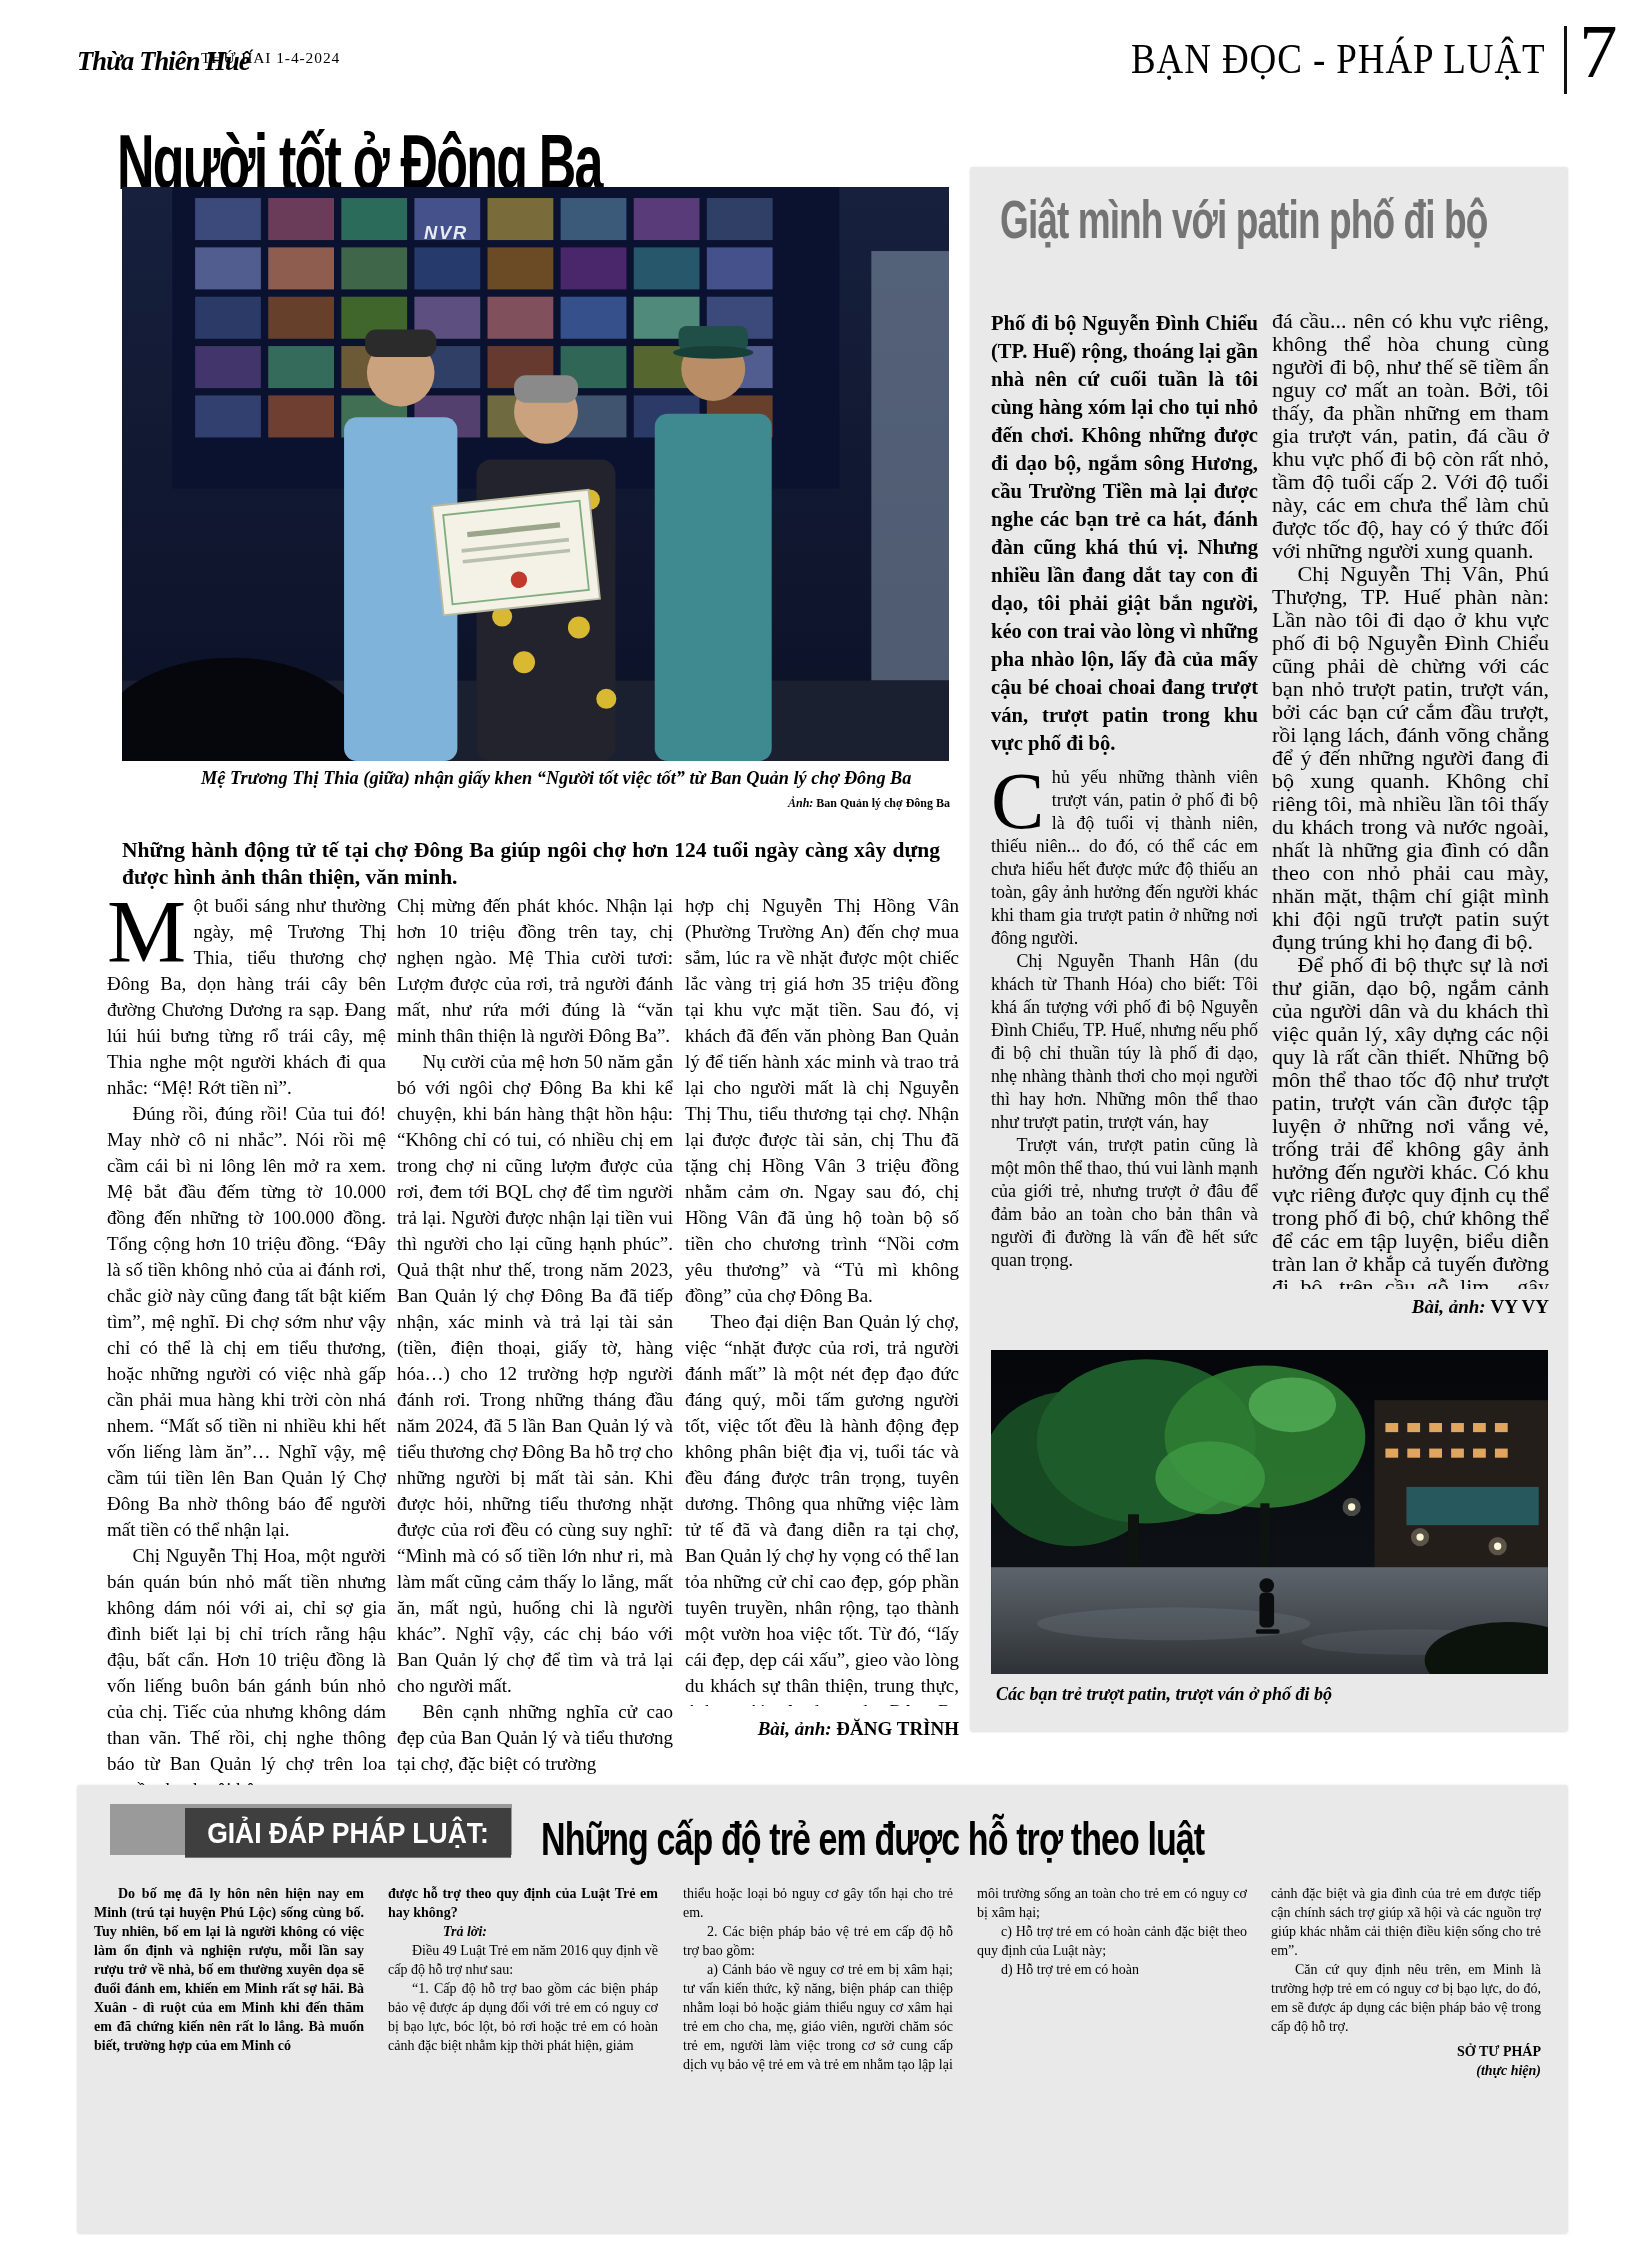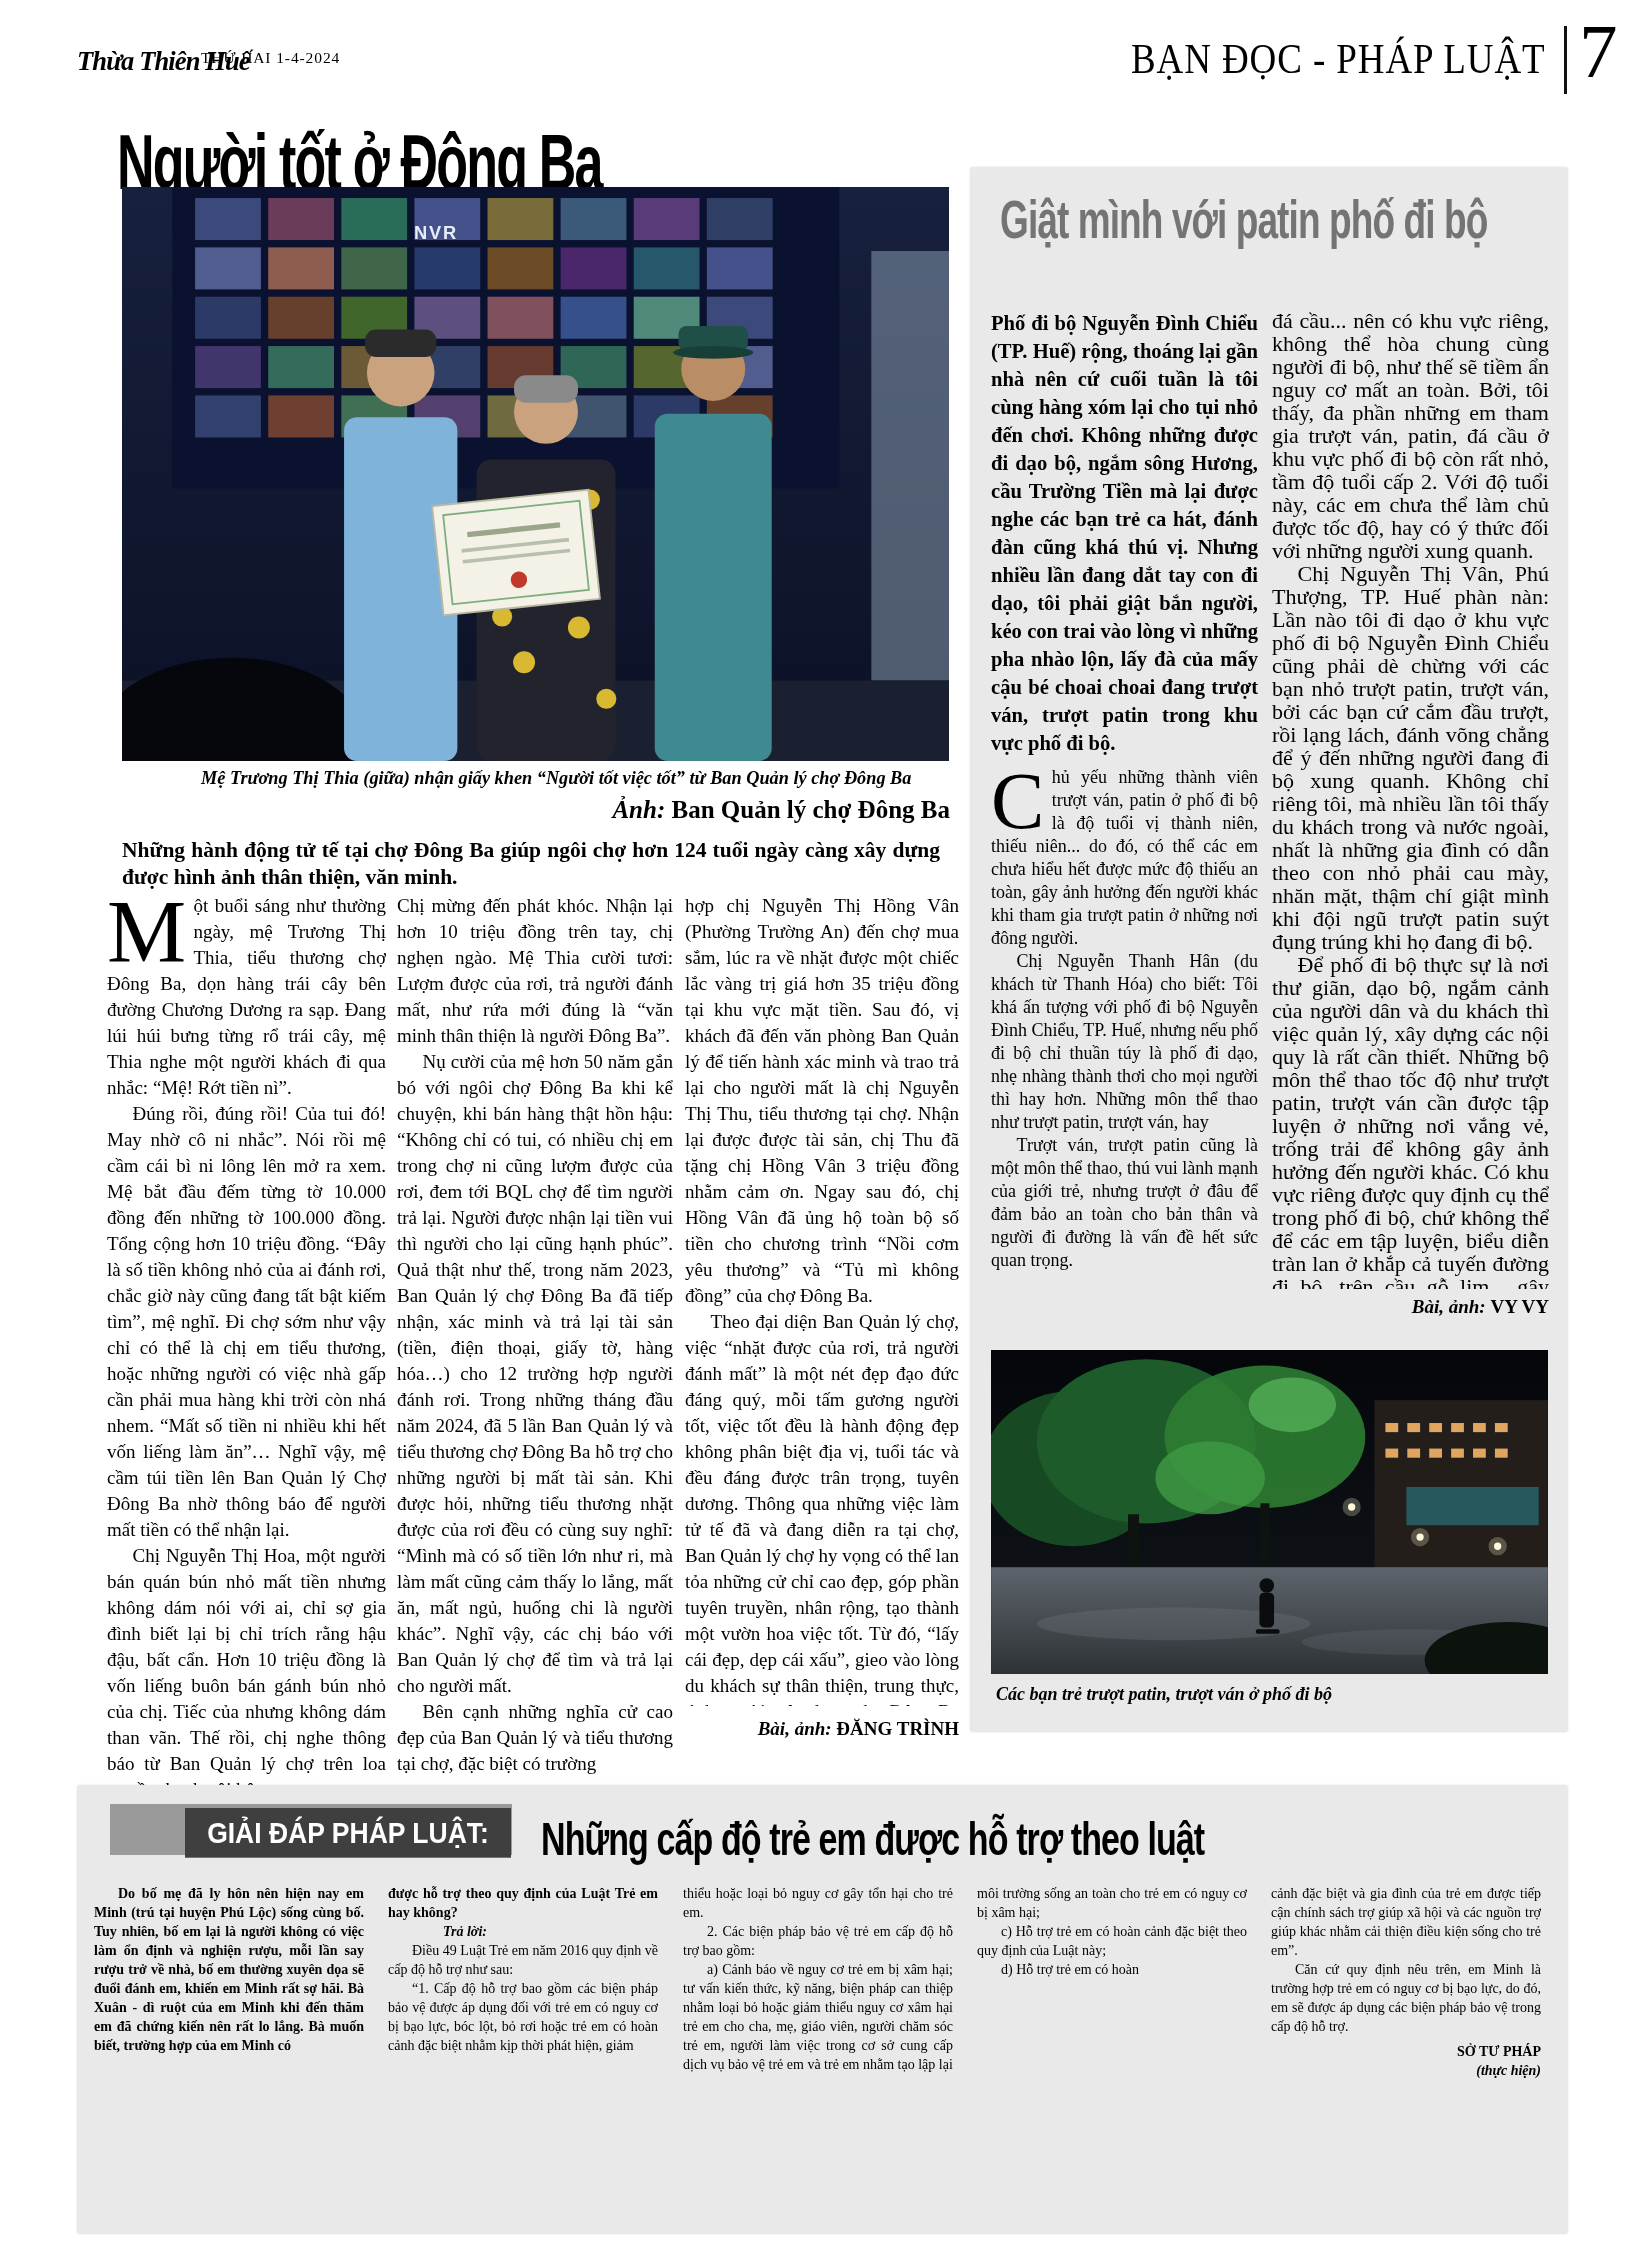--- a/index.html
+++ b/index.html
@@ -12,21 +12,21 @@
   .mast-date { left:201px; top:49px; font-size:15.5px; letter-spacing:0.9px; }
   .mast-section { left:1131px; top:35px; font-size:37px; letter-spacing:0.9px; transform:scaleY(1.12); transform-origin:top left; }
   .mast-bar { left:1564px; top:25.6px; width:2.7px; height:68px; background:#111; }
   .mast-page { left:1579px; top:12.8px; font-size:77px; line-height:77px; font-family:"Liberation Serif",serif; }
 
   
   .a1-headline { left:117px; top:117px; width:640px; font-family:"Liberation Sans",sans-serif; font-weight:bold; font-size:52px; letter-spacing:-1.8px; transform:scaleY(1.5); transform-origin:top left; white-space:nowrap; }
   .a1-photo { left:122px; top:187px; width:827px; height:574px; overflow:hidden; background:#101a33; }
   .nvr-label { left:409px; top:222px; color:#e8ecf5; font-family:"Liberation Sans",sans-serif; font-size:18.3px; font-weight:bold; letter-spacing:1.8px; }
   .a1-caption { left:201px; top:768px; width:749px; font-size:18.3px; font-weight:bold; font-style:italic; }
-  .a1-credit { left:201px; top:796px; width:749px; font-size:25px; text-align:right; }
+  .a1-credit { left:201px; top:796px; width:749px; font-size:12px; text-align:right; }
   .a1-credit .lbl { font-weight:bold; font-style:italic; }
   .a1-credit .val { font-weight:bold; }
   .a1-lead { left:122px; top:837px; width:818px; font-size:21.5px; line-height:27.4px; font-weight:bold; text-align:justify; }
 
   .bodycol { font-size:19px; line-height:26px; text-align:justify; overflow:hidden; }
   .bodycol p.ind { text-indent:25.6px; }
   .a1c1 { left:107px; top:893px; width:279px; height:900px; }
   .a1c2 { left:397px; top:893px; width:276px; height:900px; }
   .a1c3 { left:685px; top:893px; width:274px; height:813px; }
   .dropcap { float:left; font-size:89px; line-height:68px; padding:3.7px 7.3px 0 0; }
@@ -160,21 +160,21 @@
 
       <g transform="rotate(-6 430 398)">
         <rect x="345" y="340" width="172" height="120" fill="#f4f2e6" stroke="#b9b9a0" stroke-width="2"></rect>
         <rect x="356" y="351" width="150" height="98" fill="none" stroke="#7fae7f" stroke-width="2"></rect>
         <rect x="380" y="372" width="102" height="6" fill="#9aa58a"></rect>
         <rect x="372" y="390" width="118" height="4" fill="#b8bfae"></rect>
         <rect x="372" y="402" width="118" height="4" fill="#b8bfae"></rect>
         <circle cx="431" cy="430" r="9" fill="#c0392b"></circle>
       </g>
     </svg>
-    <span class="abs nvr-label" style="left:292px; top:35px;">NVR</span>
+    <span class="abs nvr-label" style="left:302px; top:35px;font-style:italic;">NVR</span>
   </div>
 
   <div class="abs a1-caption">Mệ Trương Thị Thia (giữa) nhận giấy khen “Người tốt việc tốt” từ Ban Quản lý chợ Đông Ba</div>
   <div class="abs a1-credit">
     <span class="lbl">Ảnh:</span>
     <span class="val">Ban Quản lý chợ Đông Ba</span>
   </div>
 
   <div class="abs a1-lead">Những hành động tử tế tại chợ Đông Ba giúp ngôi chợ hơn 124 tuổi ngày càng xây dựng được hình ảnh thân thiện, văn minh.</div>
 

